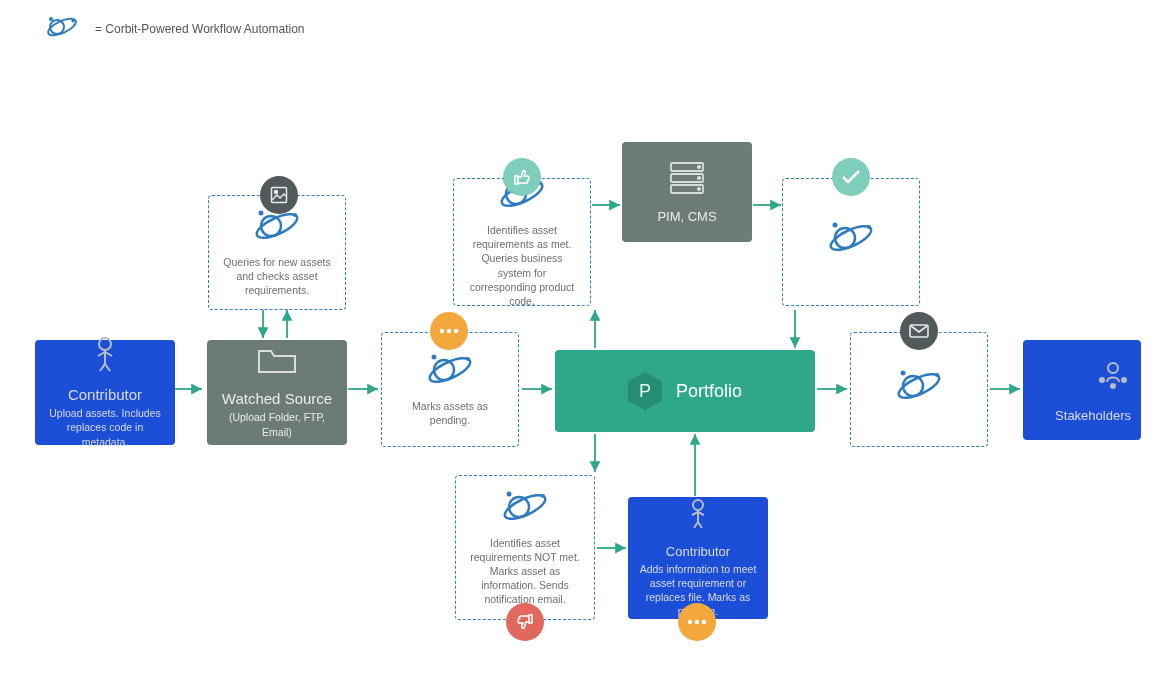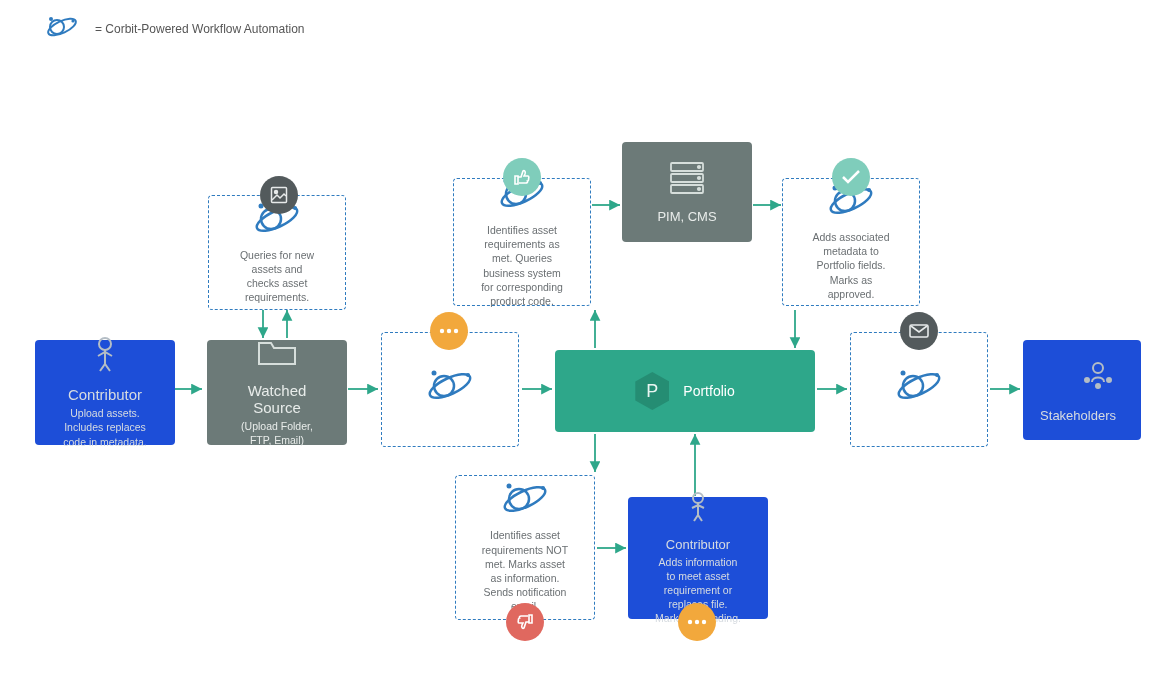--- a/index.html
+++ b/index.html
@@ -20,21 +20,21 @@
     gap: 16px;
     font-size: 12px;
     color: #555;
   }
   .box {
     position: absolute;
     display: flex;
     flex-direction: column;
     align-items: center;
     justify-content: center;
-    padding: 25px;
+    padding: 10px;
     text-align: center;
     border-radius: 4px;
   }
   .solid-dark { background: #1d4ed8; color: #d6dbe0; }
   .solid-grey { background: #6c7a78; color: #e8ecea; }
   .solid-teal { background: #2ea78a; color: #fff; }
   .dashed {
     border: 1.5px dashed #2f7bbf;
     background: #fff;
     color: #6a6f72;
@@ -60,21 +60,21 @@
   .hex {
     width: 34px; height: 38px;
     display: inline-flex; align-items: center; justify-content: center;
     background: #258d73;
     color: #e9f5f1;
     font-size: 18px;
     clip-path: polygon(50% 0, 100% 25%, 100% 75%, 50% 100%, 0 75%, 0 25%);
     margin-right: 14px;
   }
   .portfolio-content { display: flex; align-items: center; }
-  .portfolio-label { font-size: 14px; font-weight: 300; }
+  .portfolio-label { font-size: 18px; font-weight: 300; }
 </style>
 </head>
 <body>
 
 <div class="legend">
   <span>
     <svg width="34" height="24" viewBox="0 0 34 24">
       <circle cx="12" cy="12" r="7" fill="none" stroke="#2f7bbf" stroke-width="2"></circle>
       <ellipse cx="17" cy="12" rx="15" ry="6" fill="none" stroke="#2f7bbf" stroke-width="2" transform="rotate(-25 17 12)"></ellipse>
       <circle cx="6" cy="4" r="2" fill="#2f7bbf"></circle>
@@ -164,20 +164,21 @@
 
 <div class="box dashed" style="left:381px; top:332px; width:138px; height:115px;">
   <span class="box-icon">
     <svg width="52" height="36" viewBox="0 0 52 36">
       <circle cx="20" cy="18" r="10" fill="none" stroke="#2f7bbf" stroke-width="2.5"></circle>
       <ellipse cx="26" cy="18" rx="22" ry="8" fill="none" stroke="#2f7bbf" stroke-width="2.5" transform="rotate(-25 26 18)"></ellipse>
       <circle cx="10" cy="5" r="2.5" fill="#2f7bbf"></circle>
         <circle cx="44" cy="7" r="2" fill="#2f7bbf"></circle>
     </svg>
   </span>
+  <div class="sub">Marks assets as pending.</div>
 </div>
 <div class="badge badge-orange" style="left:430px; top:312px;">
   <svg width="20" height="6" viewBox="0 0 20 6">
       <circle cx="3" cy="3" r="2.2" fill="#fff"></circle>
       <circle cx="10" cy="3" r="2.2" fill="#fff"></circle>
       <circle cx="17" cy="3" r="2.2" fill="#fff"></circle>
     </svg>
 </div>
 
 <div class="box solid-teal" style="left:555px; top:350px; width:260px; height:82px;">
@@ -222,21 +223,20 @@
 
 <div class="box dashed" style="left:782px; top:178px; width:138px; height:128px;">
   <span class="box-icon">
     <svg width="52" height="36" viewBox="0 0 52 36">
       <circle cx="20" cy="18" r="10" fill="none" stroke="#2f7bbf" stroke-width="2.5"></circle>
       <ellipse cx="26" cy="18" rx="22" ry="8" fill="none" stroke="#2f7bbf" stroke-width="2.5" transform="rotate(-25 26 18)"></ellipse>
       <circle cx="10" cy="5" r="2.5" fill="#2f7bbf"></circle>
         <circle cx="44" cy="7" r="2" fill="#2f7bbf"></circle>
     </svg>
   </span>
-  <div class="sub">Adds associated metadata to Portfolio fields. Marks as approved.</div>
 </div>
 <div class="badge badge-teal" style="left:832px; top:158px;">
   <svg width="20" height="16" viewBox="0 0 20 16">
       <path d="M2 8 L7 13 L18 2" stroke="#fff" stroke-width="2.5" fill="none"></path>
     </svg>
 </div>
 
 <div class="box dashed" style="left:455px; top:475px; width:140px; height:145px;">
   <span class="box-icon">
     <svg width="52" height="36" viewBox="0 0 52 36">

